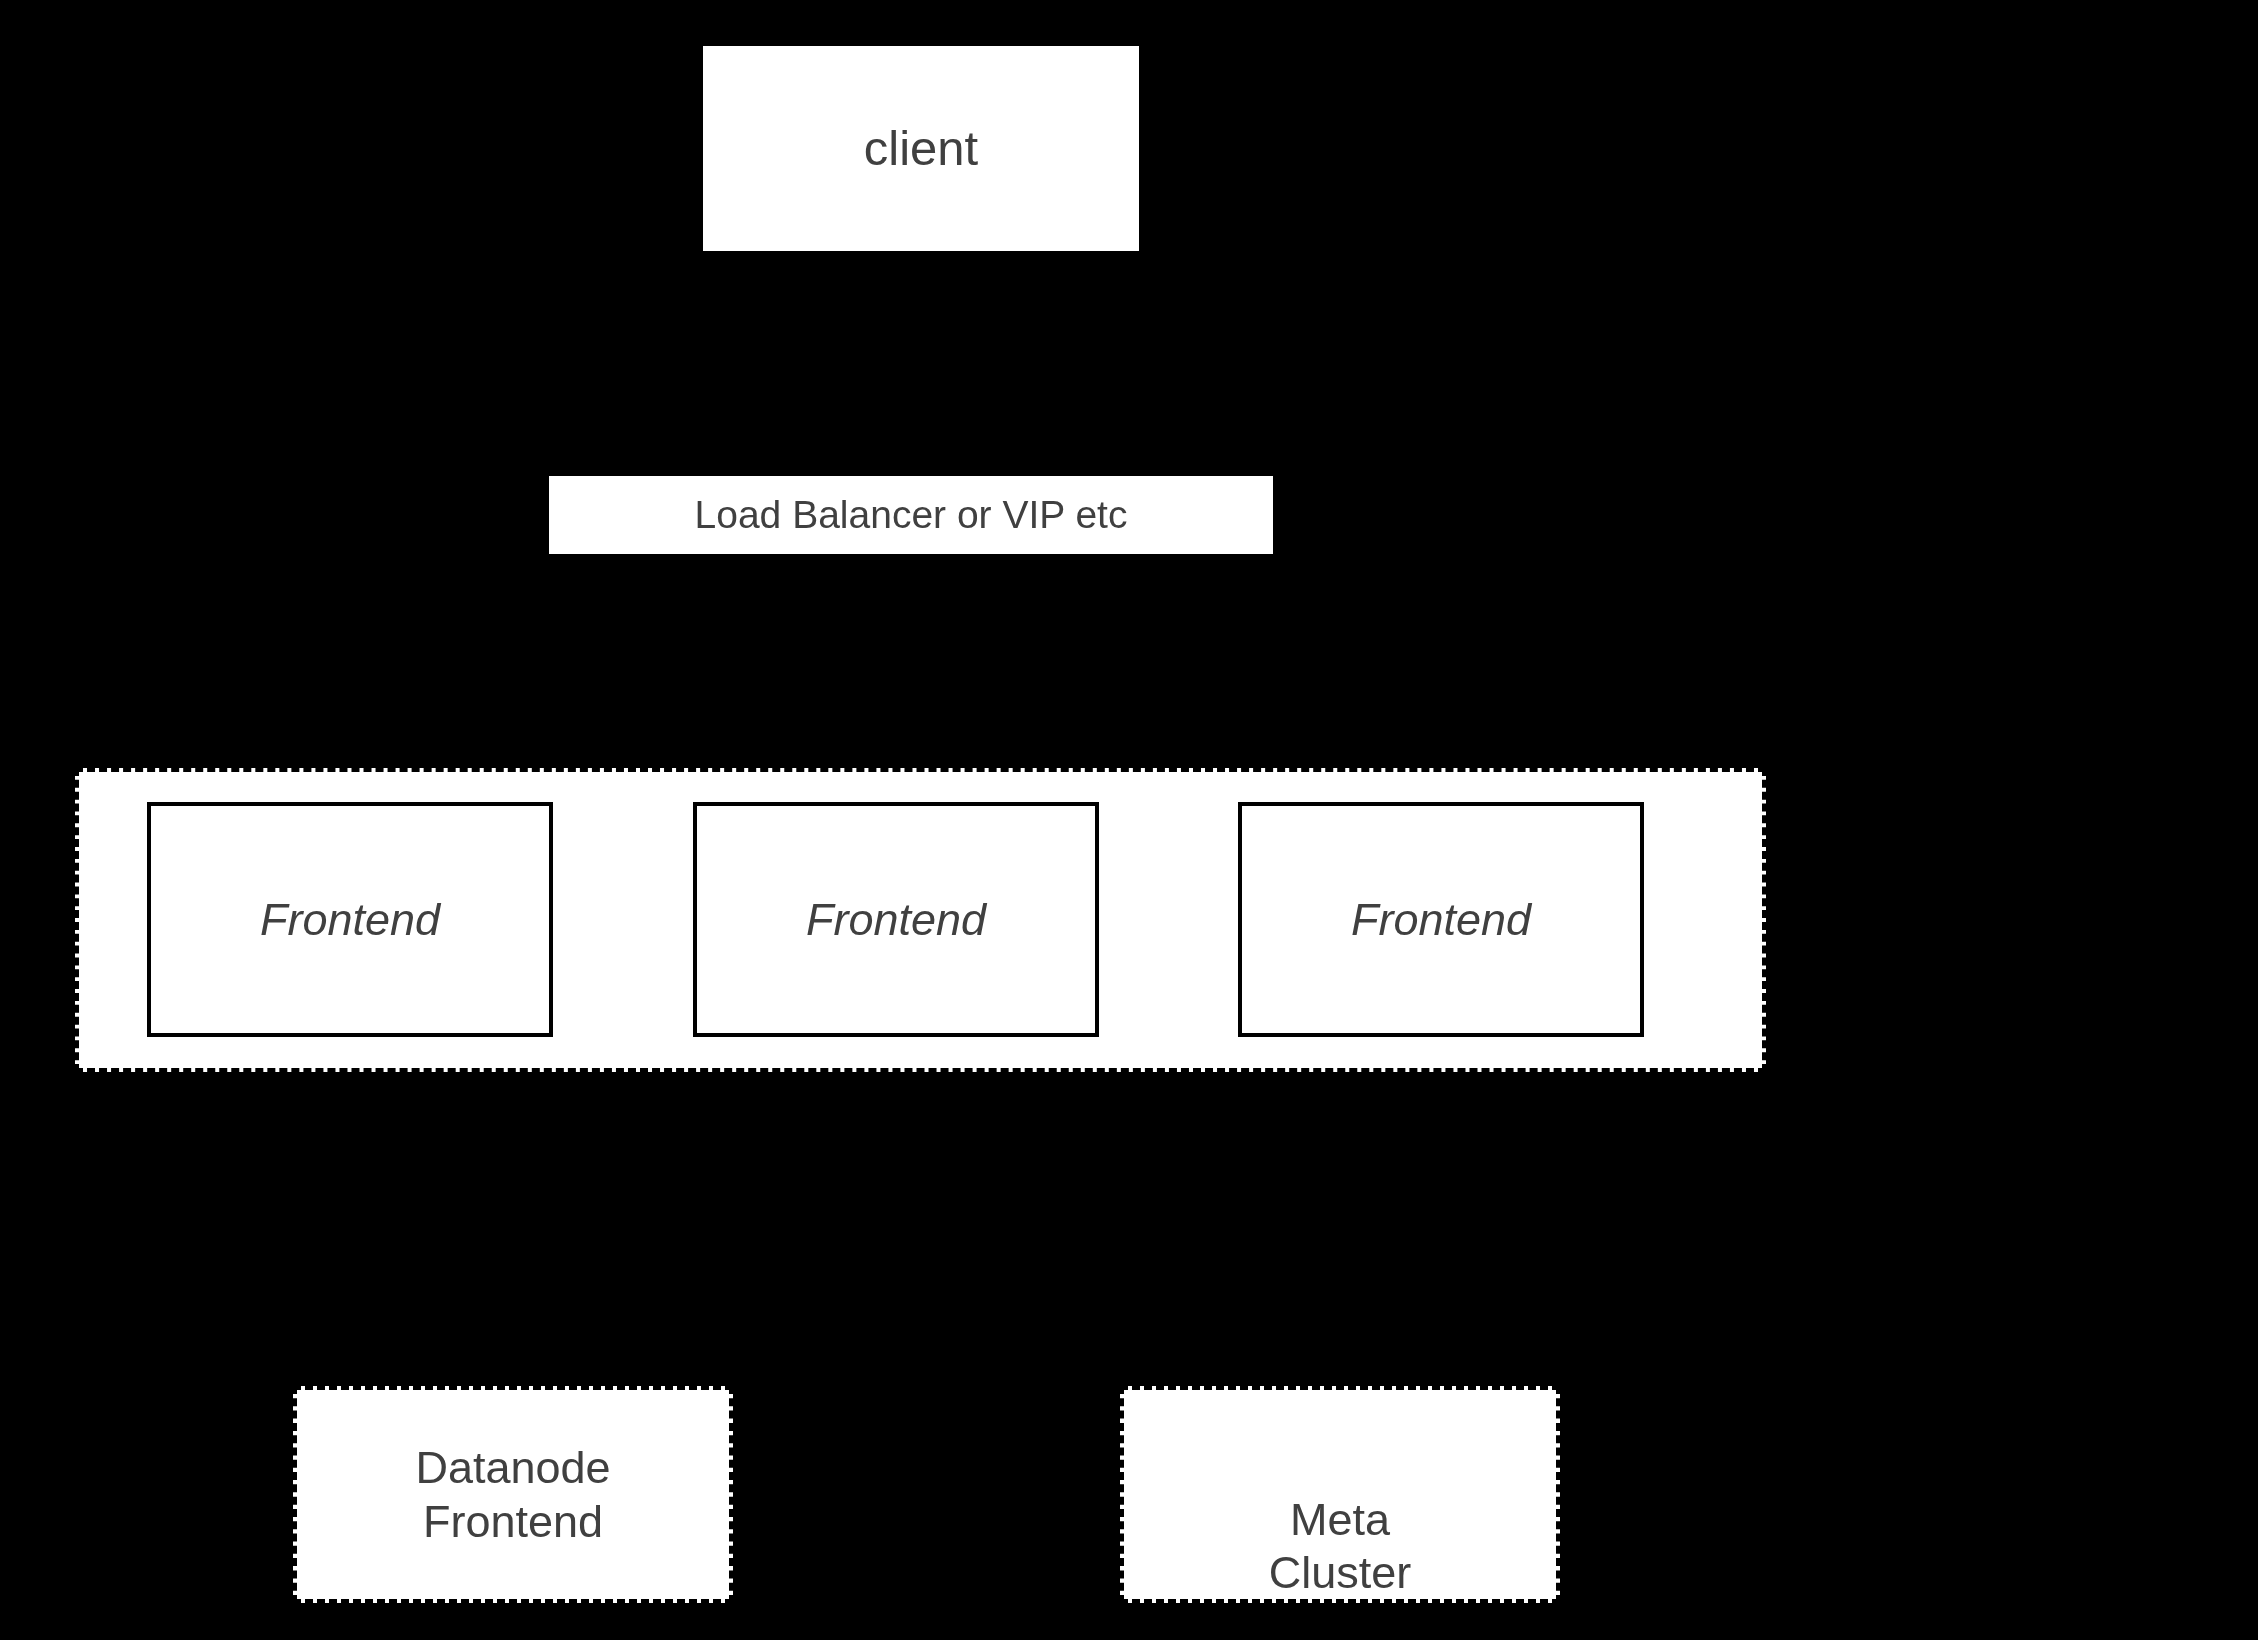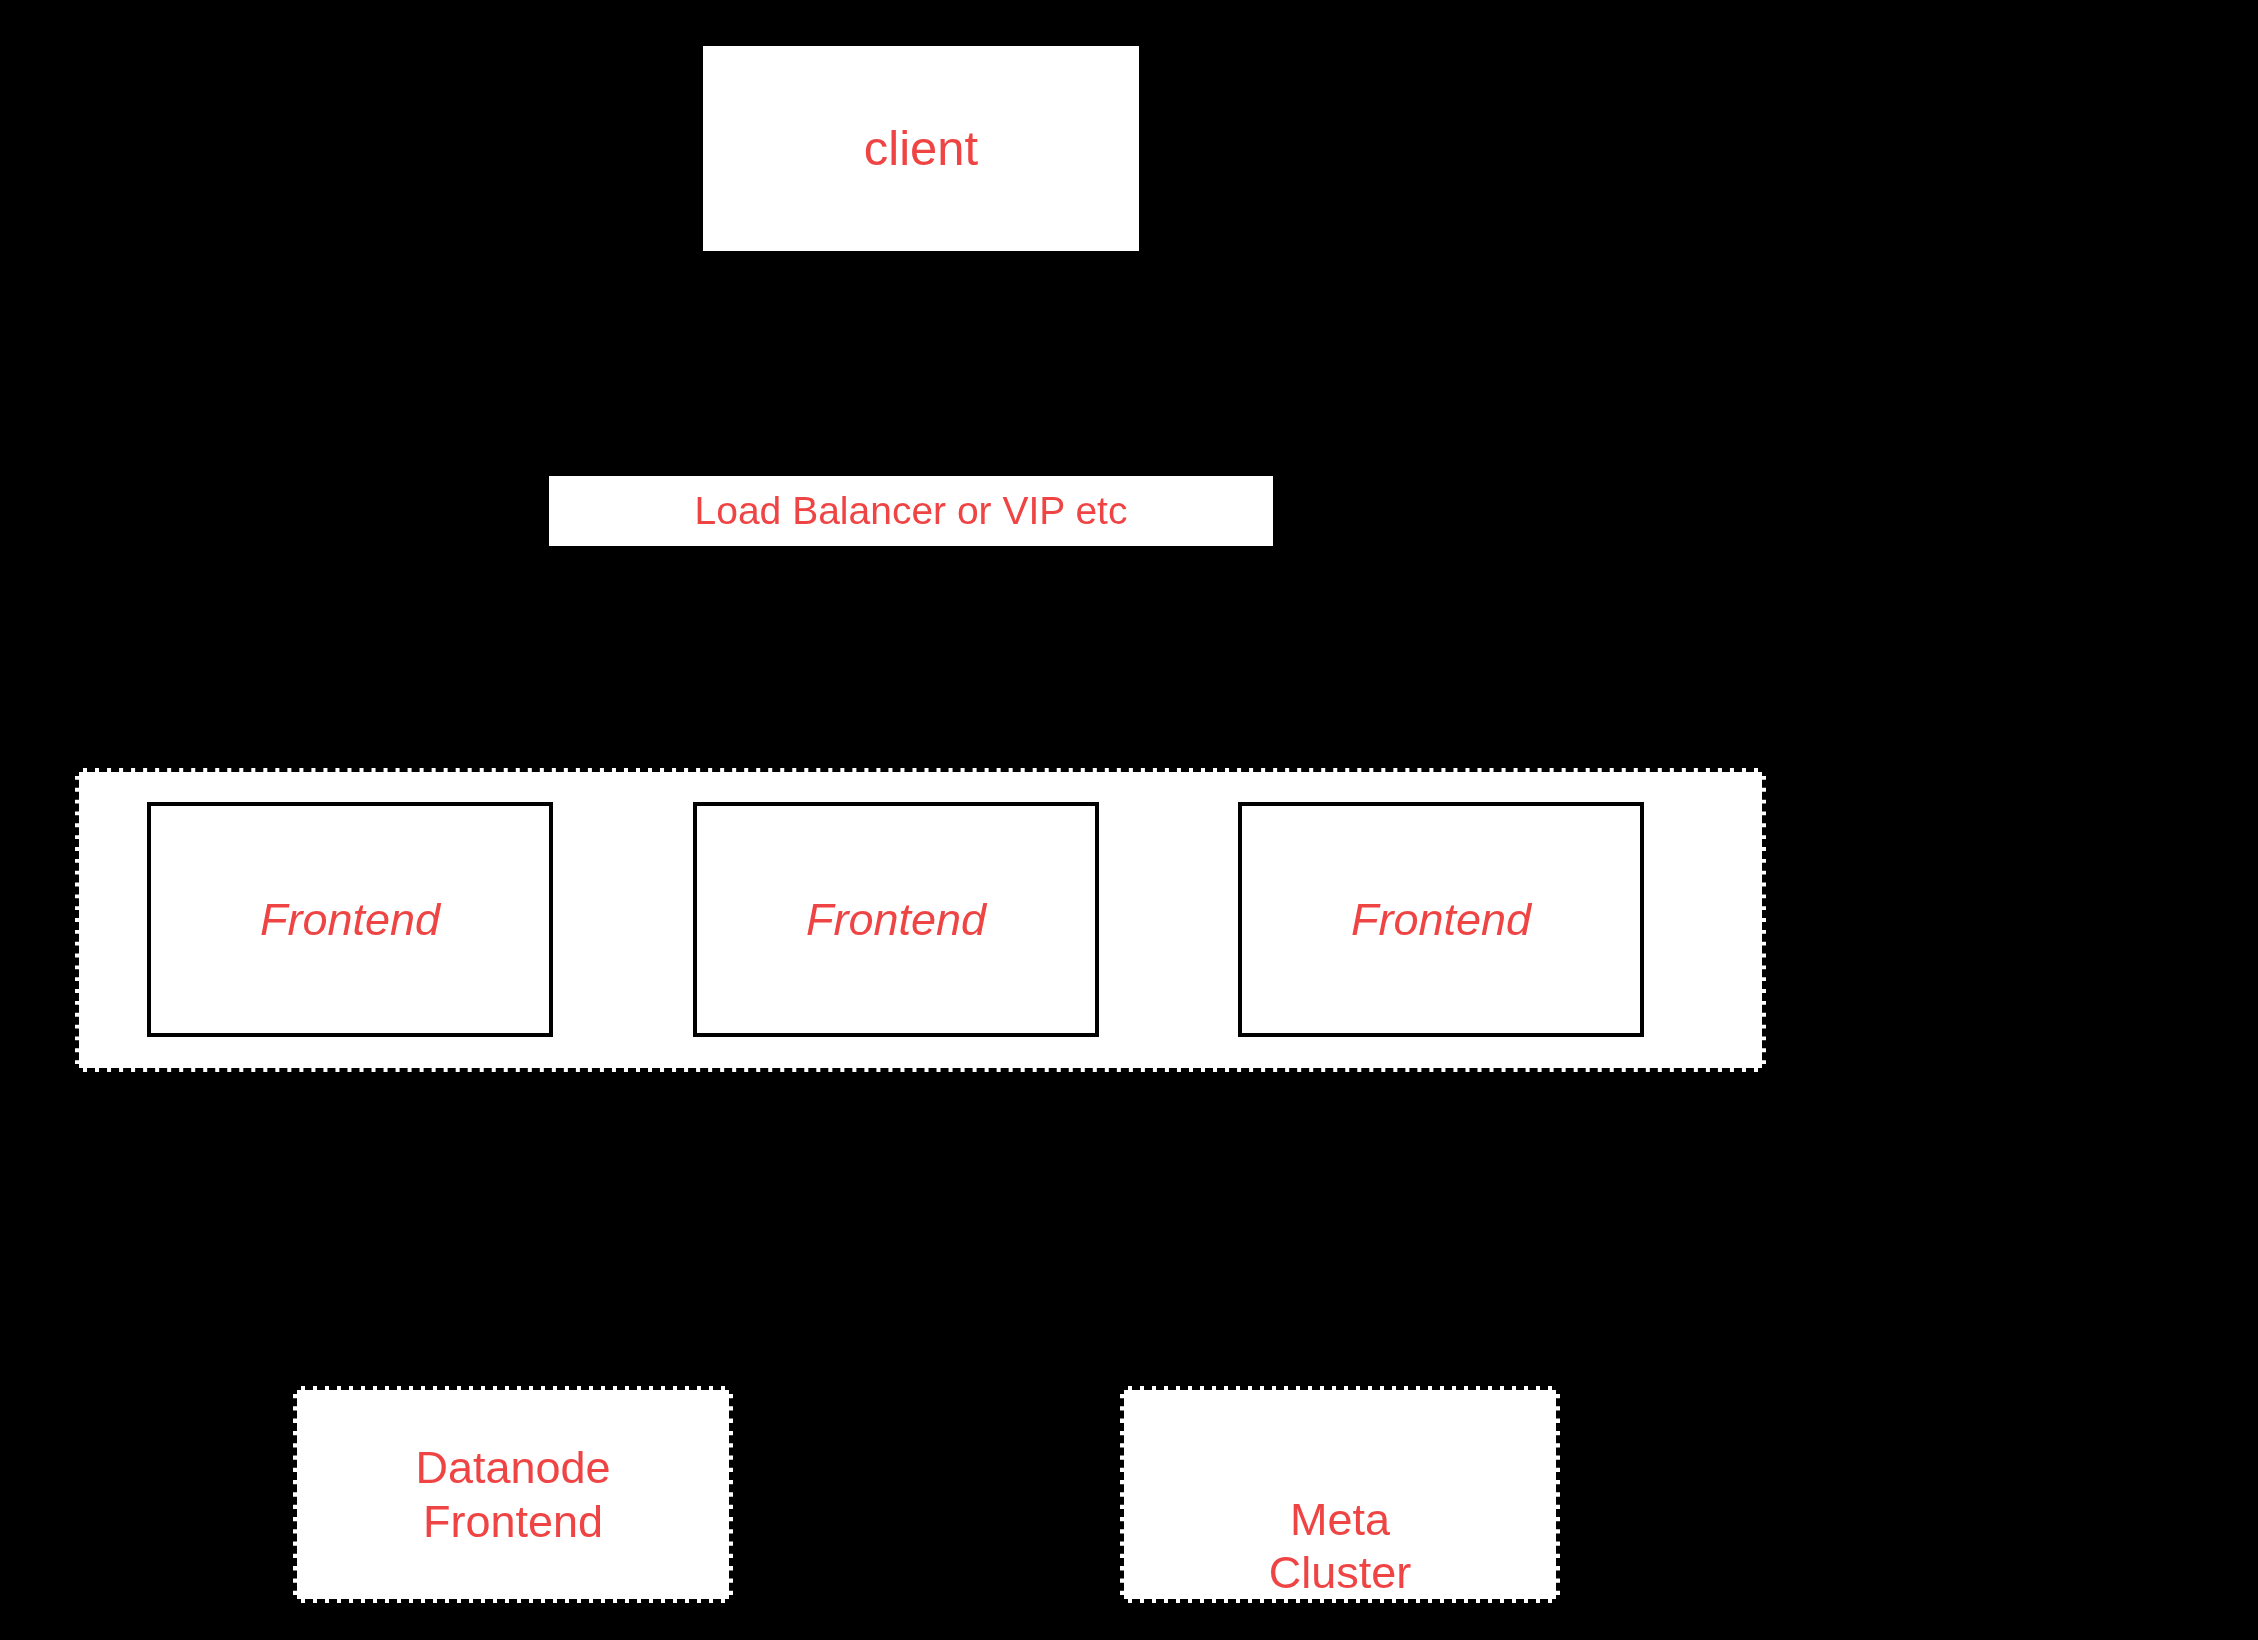--- a/index.html
+++ b/index.html
@@ -21,21 +21,21 @@
   }
 
   
   .node {
     position: absolute;
     box-sizing: border-box;
     display: flex;
     align-items: center;
     justify-content: center;
     text-align: center;
-    color: #ef4444;
+    color: #404040;
     line-height: 1.18;
     white-space: pre-line;
   }
 
   .node-fill-white {
     background: #ffffff;
   }
 
   .node-border-solid {
     border: 4.5px solid #000000;
@@ -51,21 +51,21 @@
     top: 46px;
     width: 436px;
     height: 205px;
     font-size: 49px;
   }
 
   .node-loadbalancer {
     left: 549px;
     top: 476px;
     width: 724px;
-    height: 70px;
+    height: 78px;
     font-size: 39px;
   }
 
   .group-frontend {
     left: 75px;
     top: 768px;
     width: 1691px;
     height: 304px;
     background: #ffffff;
     border: 4.5px dashed #000000;

